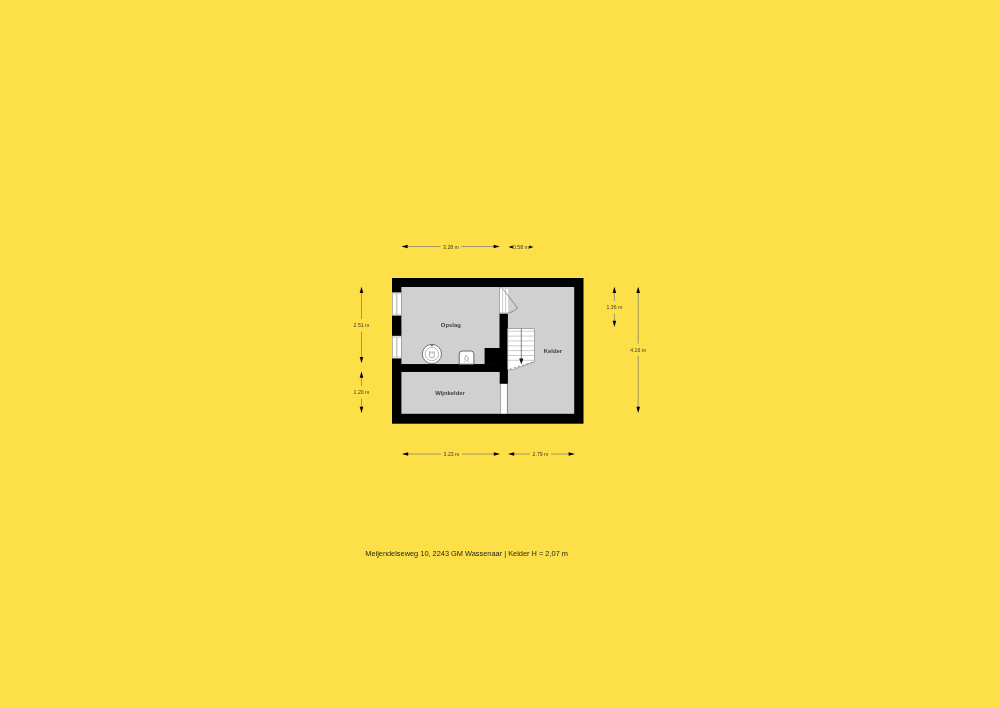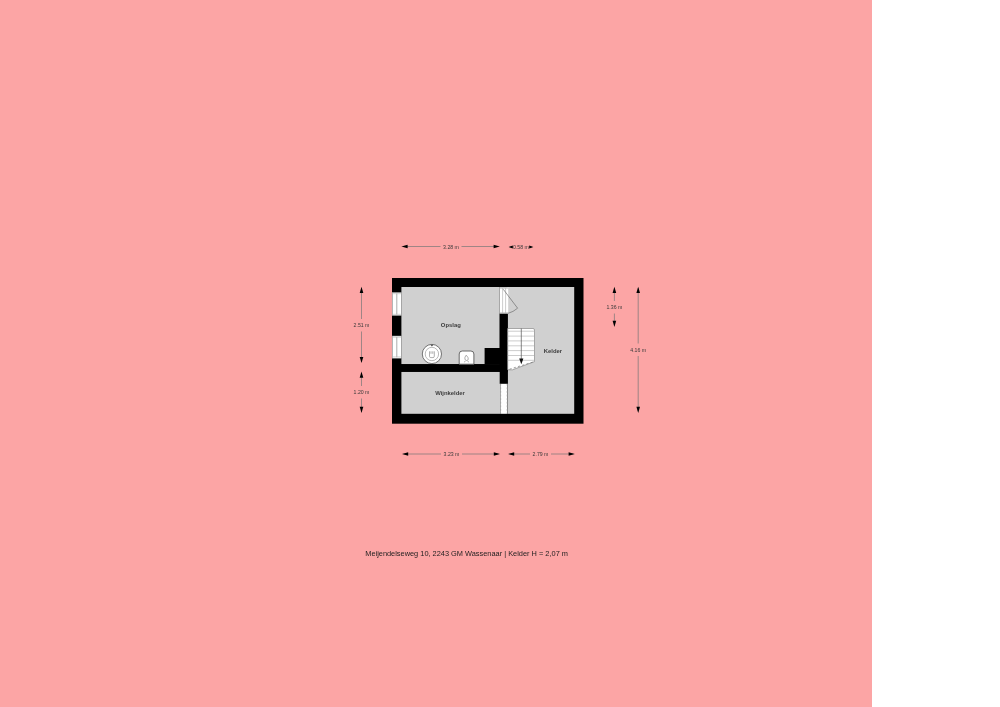--- a/index.html
+++ b/index.html
@@ -1,16 +1,16 @@
 <!DOCTYPE html>
 <html><head>
 <meta charset="utf-8">
 <style>
   html,body{margin:0;padding:0;background:#ffffff;}
-  .page{position:relative;width:872px;height:707px;background:#fca5a5;font-family:"Liberation Sans", sans-serif;}
+  .page{position:relative;width:1000px;height:707px;background:#fde047;font-family:"Liberation Sans", sans-serif;}
   svg{position:absolute;left:0;top:0;}
   .roomlbl{font-family:"Liberation Sans",sans-serif;font-size:5.9px;font-weight:700;fill:#3d3d3d;}
   .dimlbl{font-family:"Liberation Sans",sans-serif;font-size:5.2px;fill:#3a3a3a;}
 </style>
 </head>
 <body>
 <div class="page">
 <svg width="1000" height="707" viewBox="0 0 1000 707">
 
 <rect x="392" y="278" width="191.5" height="145.7" fill="#000"></rect>

